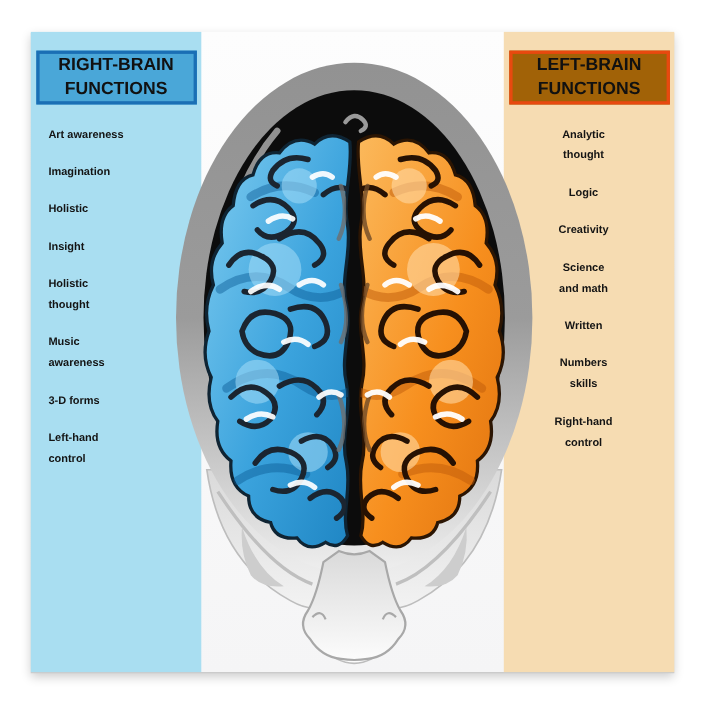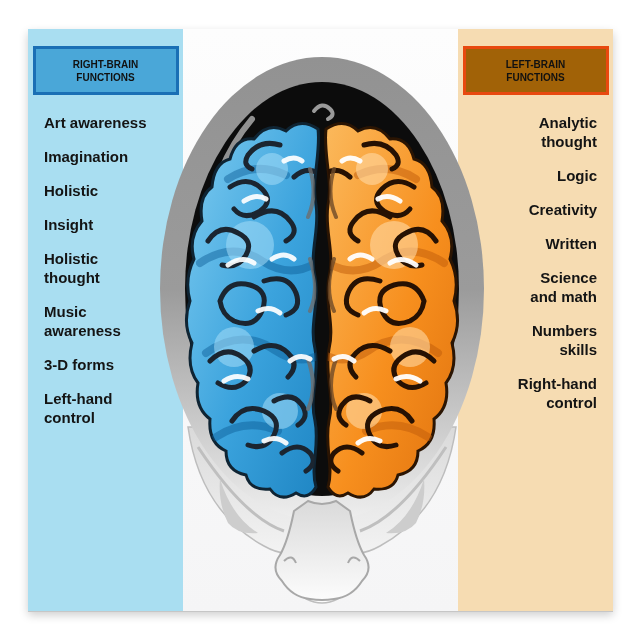--- a/index.html
+++ b/index.html
@@ -14,31 +14,31 @@
     box-shadow:0 1px 0 #c6c6c6, 0 4px 9px rgba(0,0,0,.20);
   }
   .panel{position:absolute;top:0;bottom:0;width:155px;z-index:1;}
   .panel.left{left:0;background:#A9DEF1;}
   .panel.right{right:0;background:#F6DCB2;}
   .header-box{
     box-sizing:border-box;
     width:146px;height:49px;margin:17px auto 0 auto;
     display:flex;align-items:center;justify-content:center;
     text-align:center;white-space:pre-line;
-    font-weight:bold;font-size:10px;line-height:1.3;color:#111;
+    font-weight:bold;font-size:16px;line-height:1.3;color:#111;
     border:3px solid;
   }
   .header-box.blue{background:#4AA7D8;border-color:#1A6FB5;}
   .header-box.orange{background:#a16207;border-color:#E8490F;}
   ul.fn-list{
     list-style:none;margin:18px 0 0 0;position:relative;z-index:3;
-    font-weight:bold;font-size:15px;line-height:19px;color:#141414;
+    font-weight:bold;font-size:10px;line-height:19px;color:#141414;
   }
   .panel.left ul.fn-list{padding:0 6px 0 16px;text-align:left;}
-  .panel.right ul.fn-list{padding:0 16px 0 6px;text-align:right;}
+  .panel.right ul.fn-list{padding:0 16px 0 6px;text-align:center;}
   ul.fn-list li{margin:0 0 15px 0;white-space:pre-line;}
   svg.head{position:absolute;left:104px;top:20px;z-index:2;}
 </style>
 </head>
 <body>
 
 <div class="poster">
 
   <div class="panel left">
     <div class="header-box blue">RIGHT-BRAIN
@@ -61,23 +61,23 @@
 
   <div class="panel right">
     <div class="header-box orange">LEFT-BRAIN
 FUNCTIONS</div>
     <ul class="fn-list">
 
     <li>Analytic
 thought</li>
         <li>Logic</li>
         <li>Creativity</li>
-        <li>Written</li>
         <li>Science
 and math</li>
+        <li>Written</li>
         <li>Numbers
 skills</li>
         <li>Right-hand
 control</li>
       </ul>
   </div>
 
   <svg class="head" width="380" height="570" viewBox="0 0 380 570">
     <defs>
       <linearGradient id="ringGrad" x1="0" y1="0" x2="0" y2="1">

